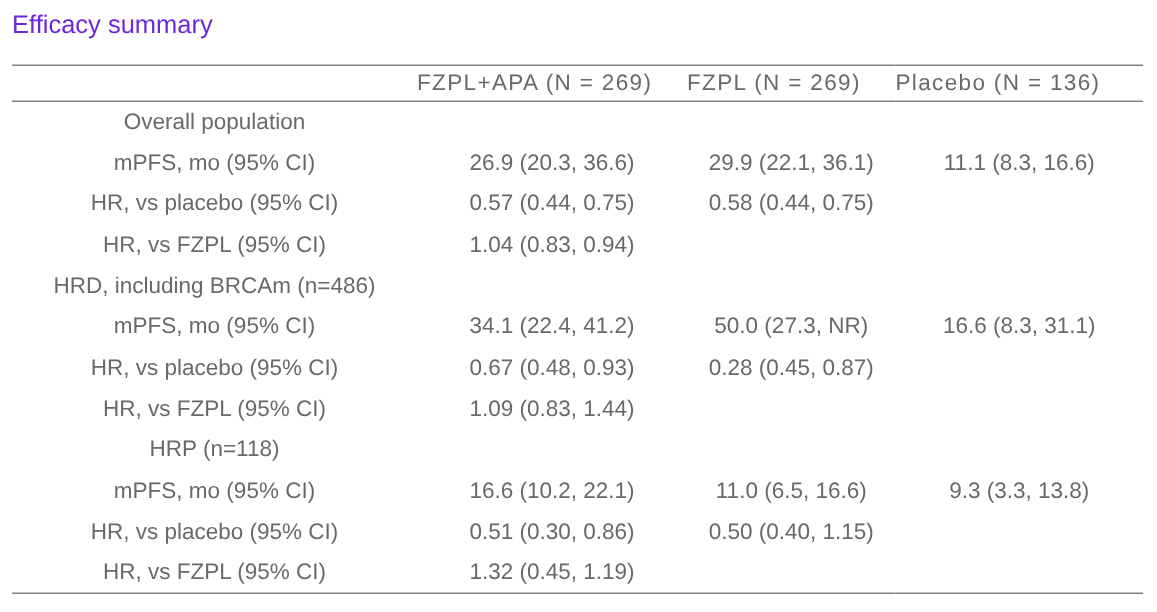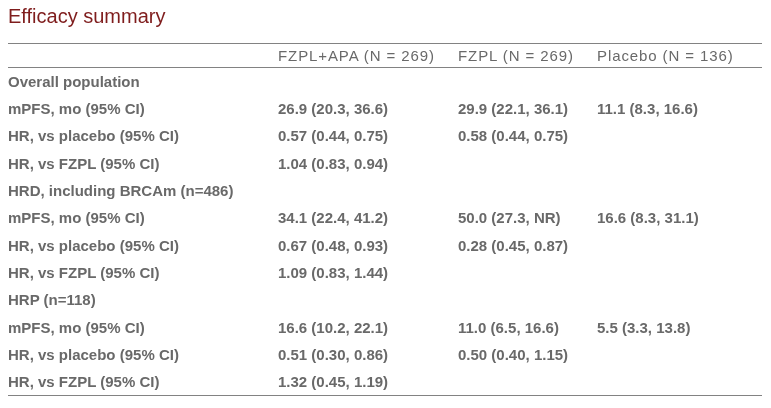--- a/index.html
+++ b/index.html
@@ -10,23 +10,23 @@
   }
   .page {
     position: relative;
     width: 771px; height: 408px;
     background: #ffffff;
     overflow: hidden;
   }
   .title {
     position: absolute;
     left: 8px; top: 8px;
-    font-size: 20px;
+    font-size: 17px;
     line-height: 17px;
-    color: #7f1d1d;
+    color: #6d28d9;
   }
   table.efficacy {
     position: absolute;
     left: 8px; top: 43px;
     width: 754px;
     border-collapse: collapse;
     table-layout: fixed;
     font-size: 15px;
     color: #696969;
     border-top: 1px solid #828282;
@@ -42,26 +42,25 @@
     text-align: left;
     letter-spacing: 0.9px;
     white-space: nowrap;
     vertical-align: middle;
     padding: 0;
     border-bottom: 1px solid #828282;
   }
   th.c3 { padding-right: 2px; }
   tbody tr { height: 27.33px; }
   td {
-    text-align: left;
+    text-align: center;
     white-space: nowrap;
     vertical-align: middle;
     padding: 0;
     overflow: visible;
-    font-weight: bold;
   }
 </style>
 </head>
 <body>
 
 <div class="page">
   <div class="title">Efficacy summary</div>
 
   <table class="efficacy">
     <colgroup>
@@ -130,21 +129,21 @@
         <tr class="section-row">
     <td class="c0">HRP (n=118)</td>
     <td class="c1"></td>
     <td class="c2"></td>
     <td class="c3"></td>
   </tr>
         <tr>
     <td class="c0">mPFS, mo (95% CI)</td>
     <td class="c1">16.6 (10.2, 22.1)</td>
     <td class="c2">11.0 (6.5, 16.6)</td>
-    <td class="c3">5.5 (3.3, 13.8)</td>
+    <td class="c3">9.3 (3.3, 13.8)</td>
   </tr>
         <tr>
     <td class="c0">HR, vs placebo (95% CI)</td>
     <td class="c1">0.51 (0.30, 0.86)</td>
     <td class="c2">0.50 (0.40, 1.15)</td>
     <td class="c3"></td>
   </tr>
         <tr>
     <td class="c0">HR, vs FZPL (95% CI)</td>
     <td class="c1">1.32 (0.45, 1.19)</td>

